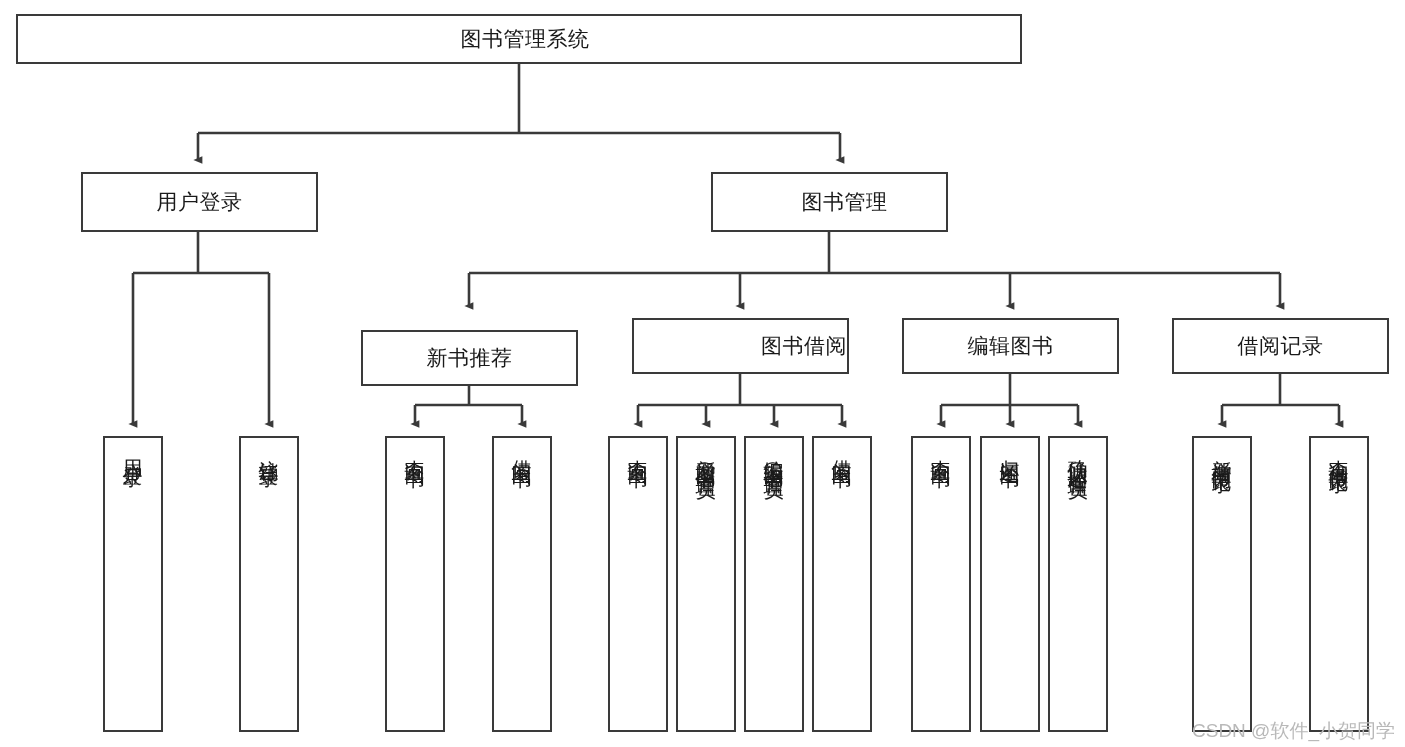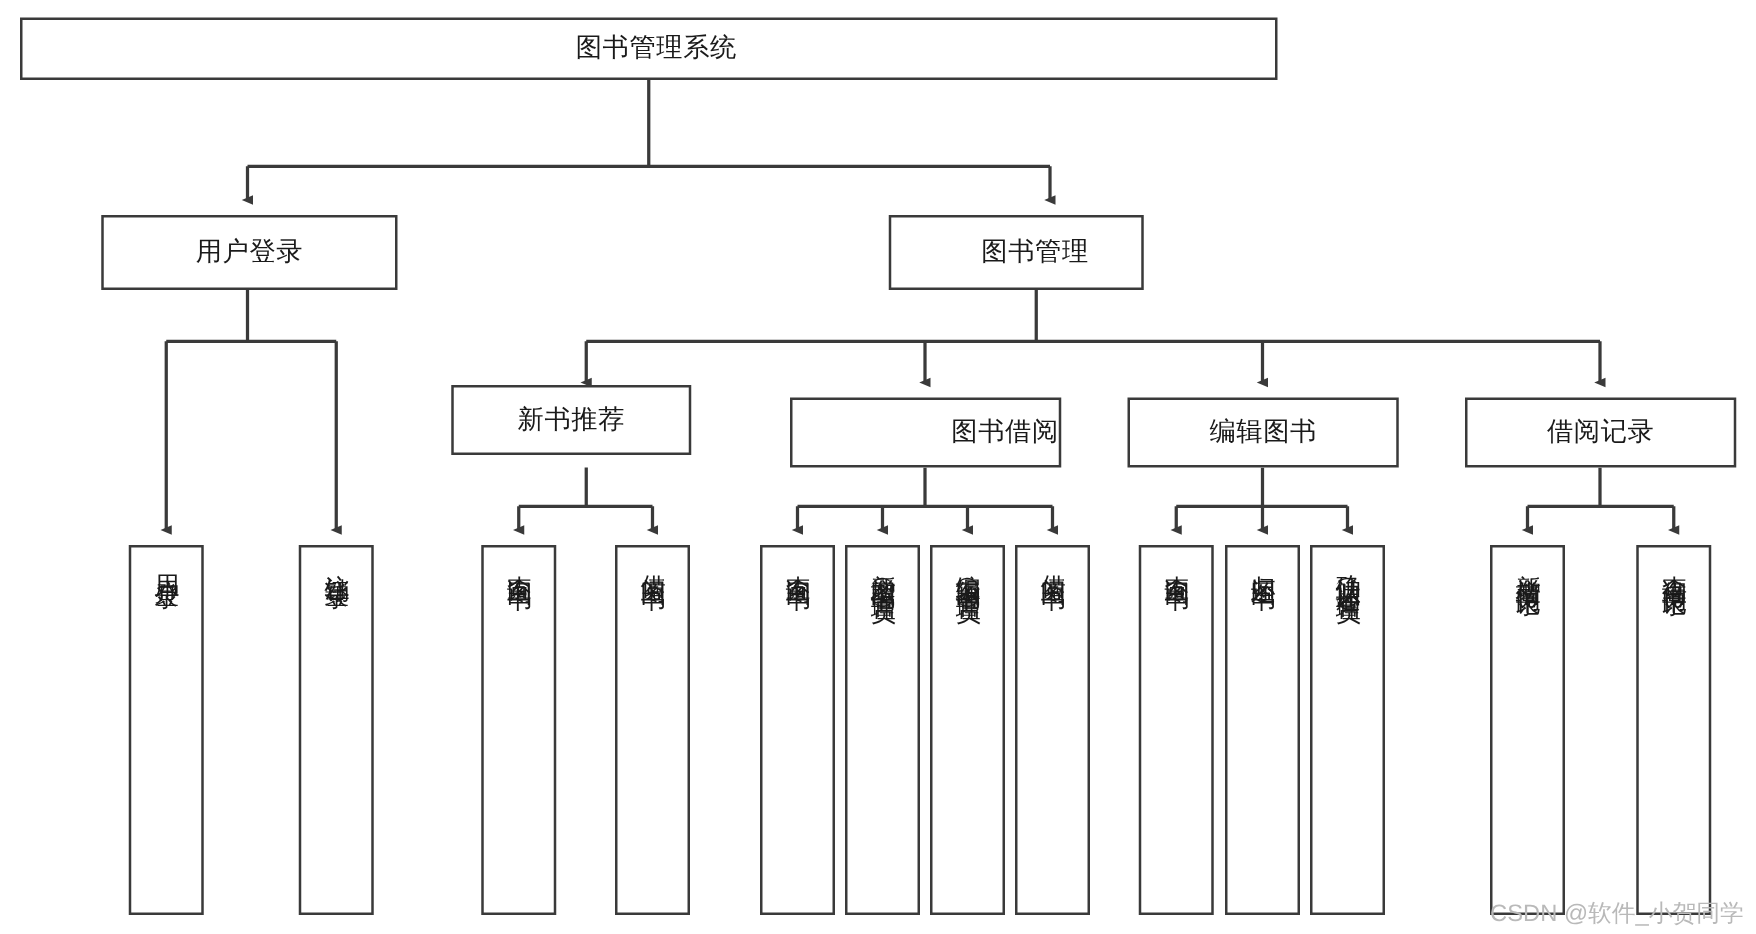--- a/index.html
+++ b/index.html
@@ -123,25 +123,25 @@
     </g>
   </svg>
 
   <div class="node horiz" style="left:16px; top:14px; width:1006px; height:50px;padding-left:12px;">
     <span class="node-label">图书管理系统</span>
   </div>
 
   <div class="node horiz" style="left:81px; top:172px; width:237px; height:60px;">
     <span class="node-label">用户登录</span>
   </div>
-  <div class="node horiz" style="left:711px; top:172px; width:204px; height:60px;padding-left:30px;">
+  <div class="node horiz" style="left:711px; top:172px; width:237px; height:60px;padding-left:30px;">
     <span class="node-label">图书管理</span>
   </div>
 
-  <div class="node horiz" style="left:361px; top:308px; width:192px; height:56px;">
+  <div class="node horiz" style="left:361px; top:330px; width:217px; height:56px;">
     <span class="node-label">新书推荐</span>
   </div>
   <div class="node horiz" style="left:632px; top:318px; width:217px; height:56px;justify-content:flex-end;">
     <span class="node-label">图书借阅</span>
   </div>
   <div class="node horiz" style="left:902px; top:318px; width:217px; height:56px;">
     <span class="node-label">编辑图书</span>
   </div>
   <div class="node horiz" style="left:1172px; top:318px; width:217px; height:56px;text-align:center;">
     <span class="node-label">借阅记录</span>

